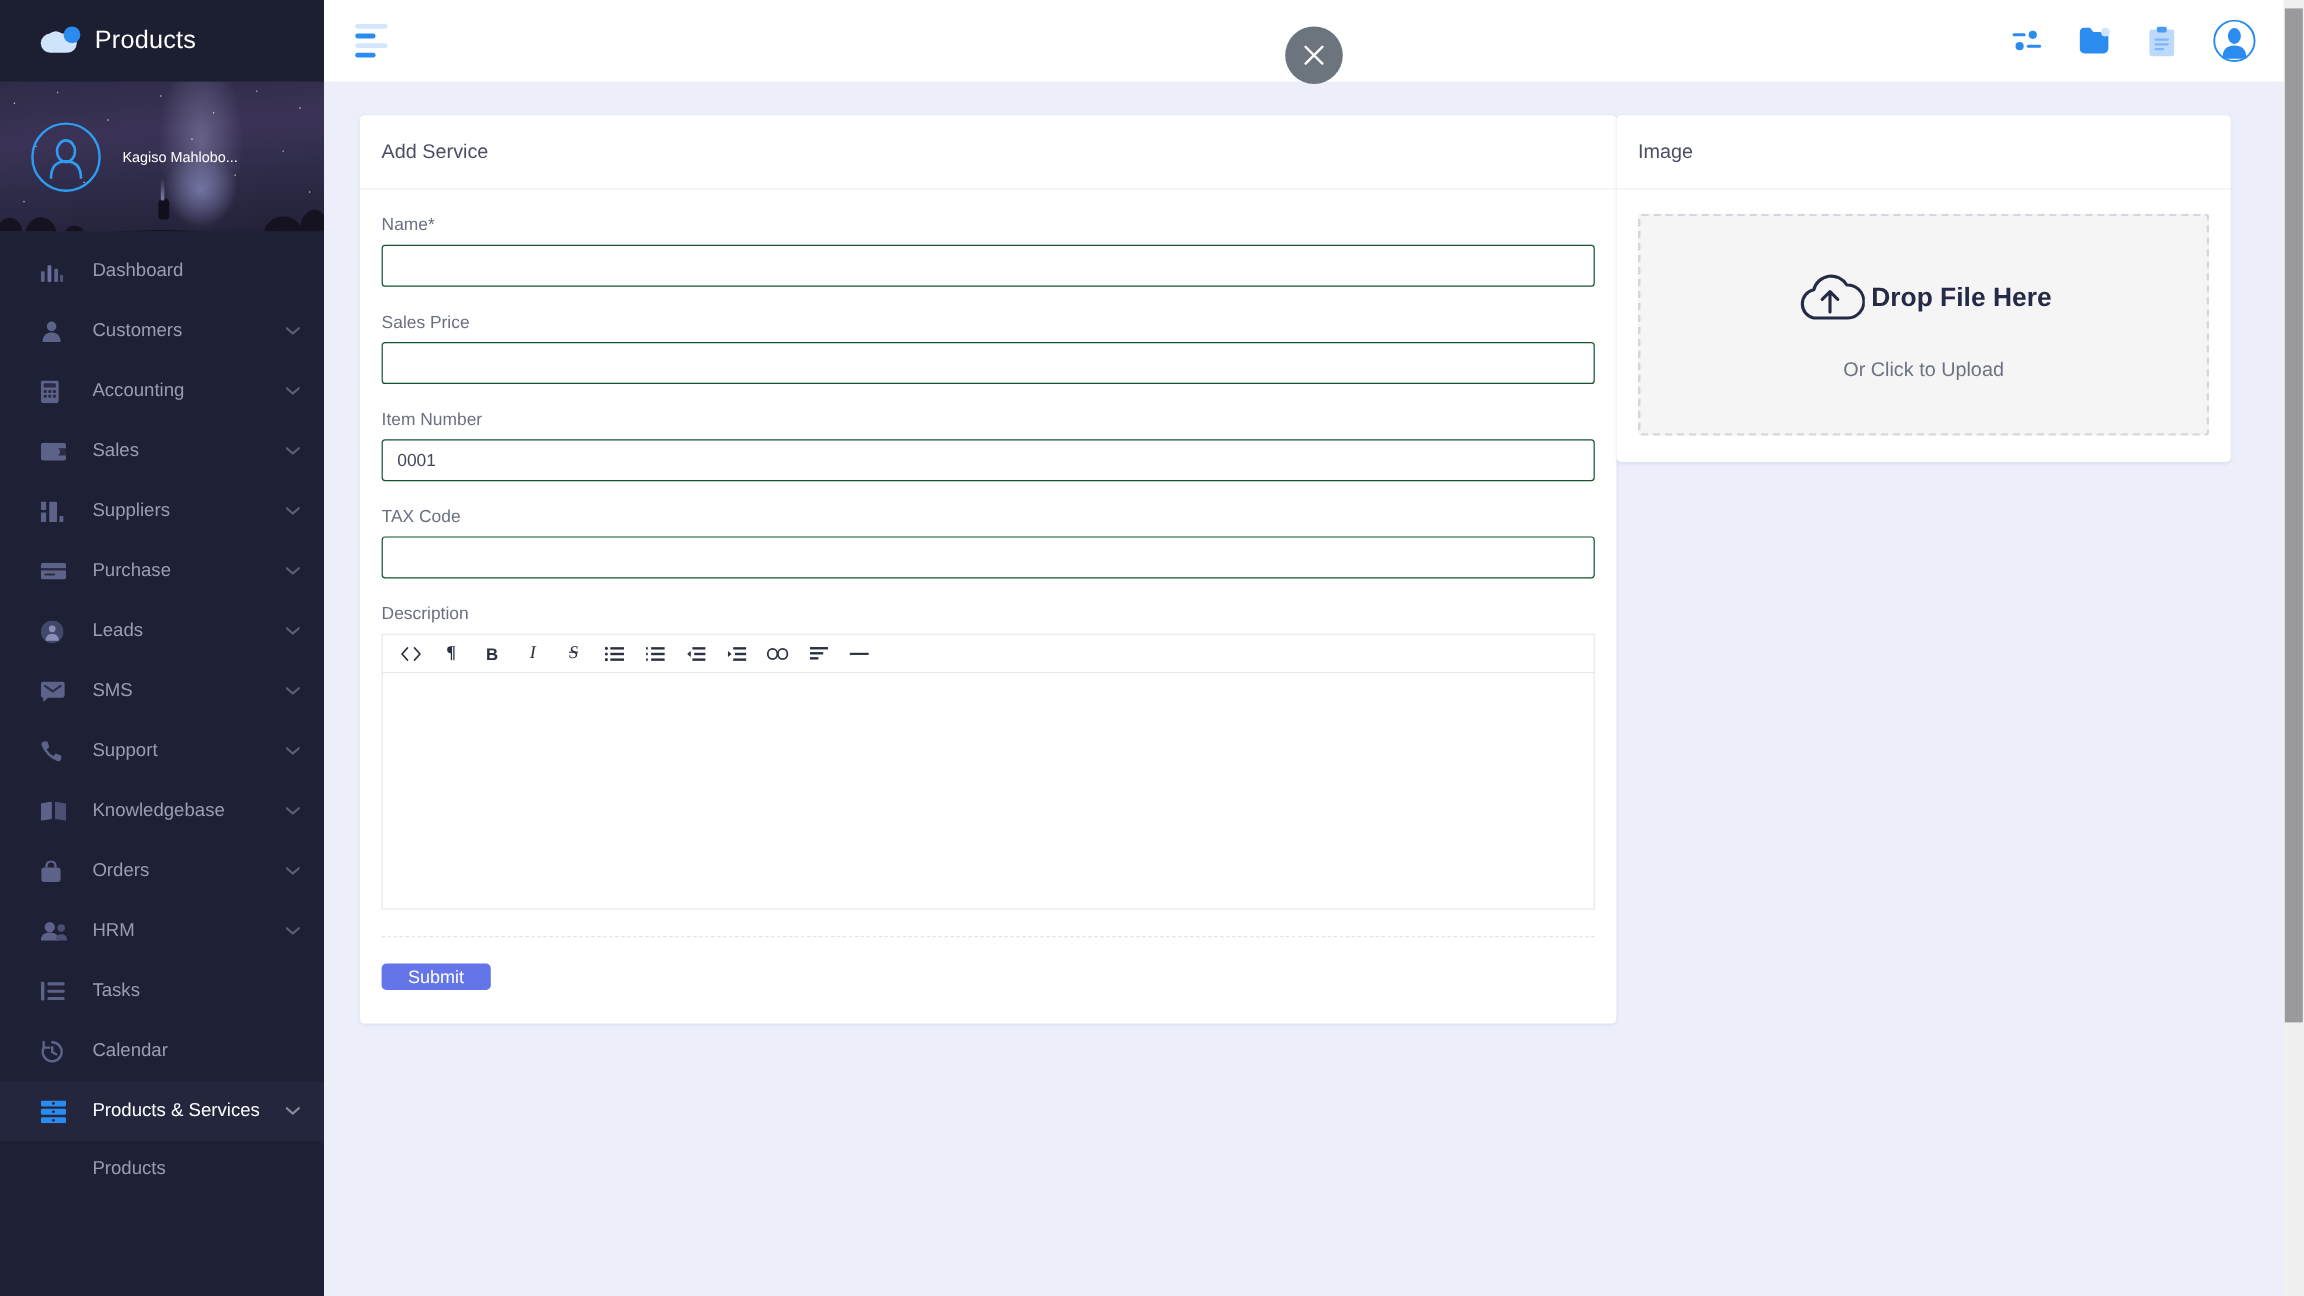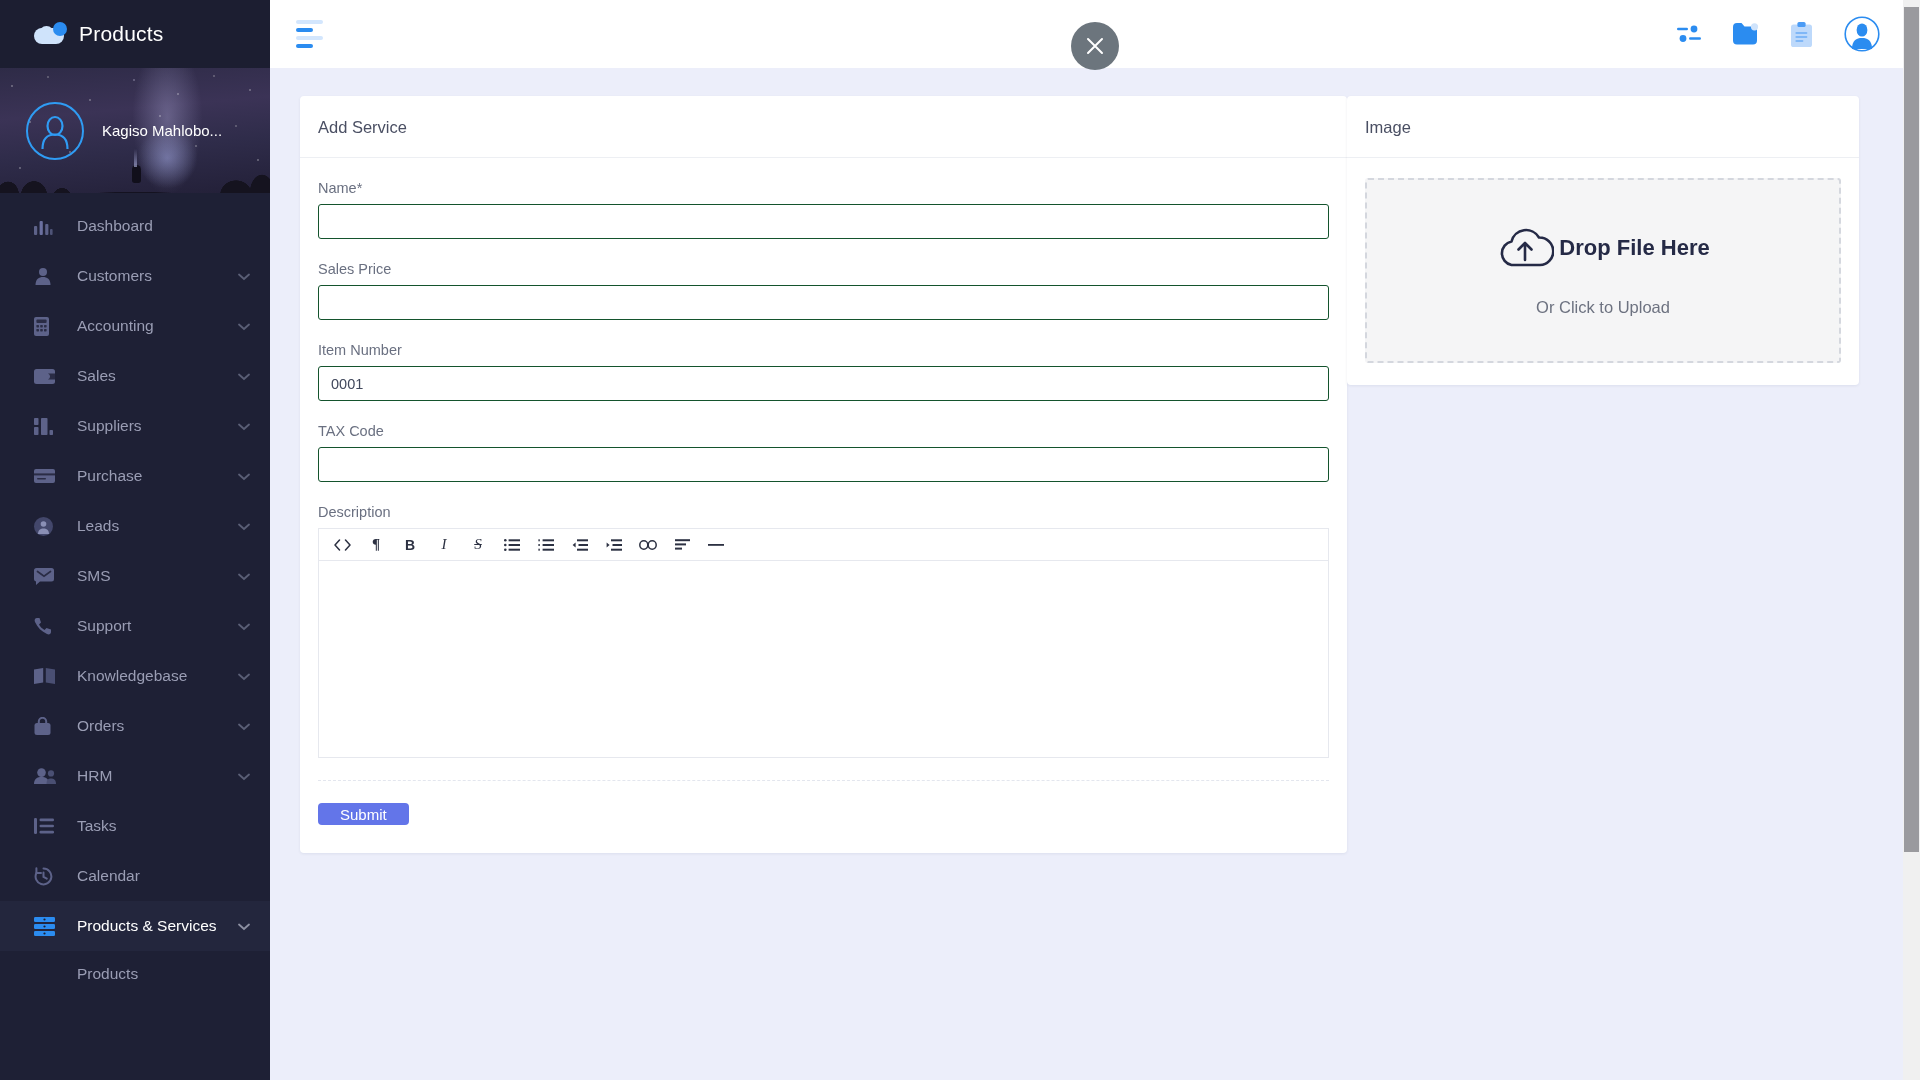--- a/index.html
+++ b/index.html
@@ -88,21 +88,21 @@
   .avatar-ring {
     position: relative; z-index: 2;
     width: 58px; height: 58px; border-radius: 50%;
     border: 2.5px solid #2f9cf4;
     display: flex; align-items: center; justify-content: center;
     flex: 0 0 58px;
   }
   .avatar-ring svg { display: block; }
   .profile-name {
     position: relative; z-index: 2;
-    color: #fff; font-size: 15px; margin-left: 18px; white-space: nowrap;
+    color: #fff; font-size: 12px; margin-left: 18px; white-space: nowrap;
   }
 
   
   .nav { padding-top: 8px; }
   .nav-item {
     display: flex; align-items: center;
     height: 50px; padding-left: 34px; padding-right: 20px;
     color: #9a9db4; font-size: 15.5px; cursor: pointer;
     position: relative;
   }

